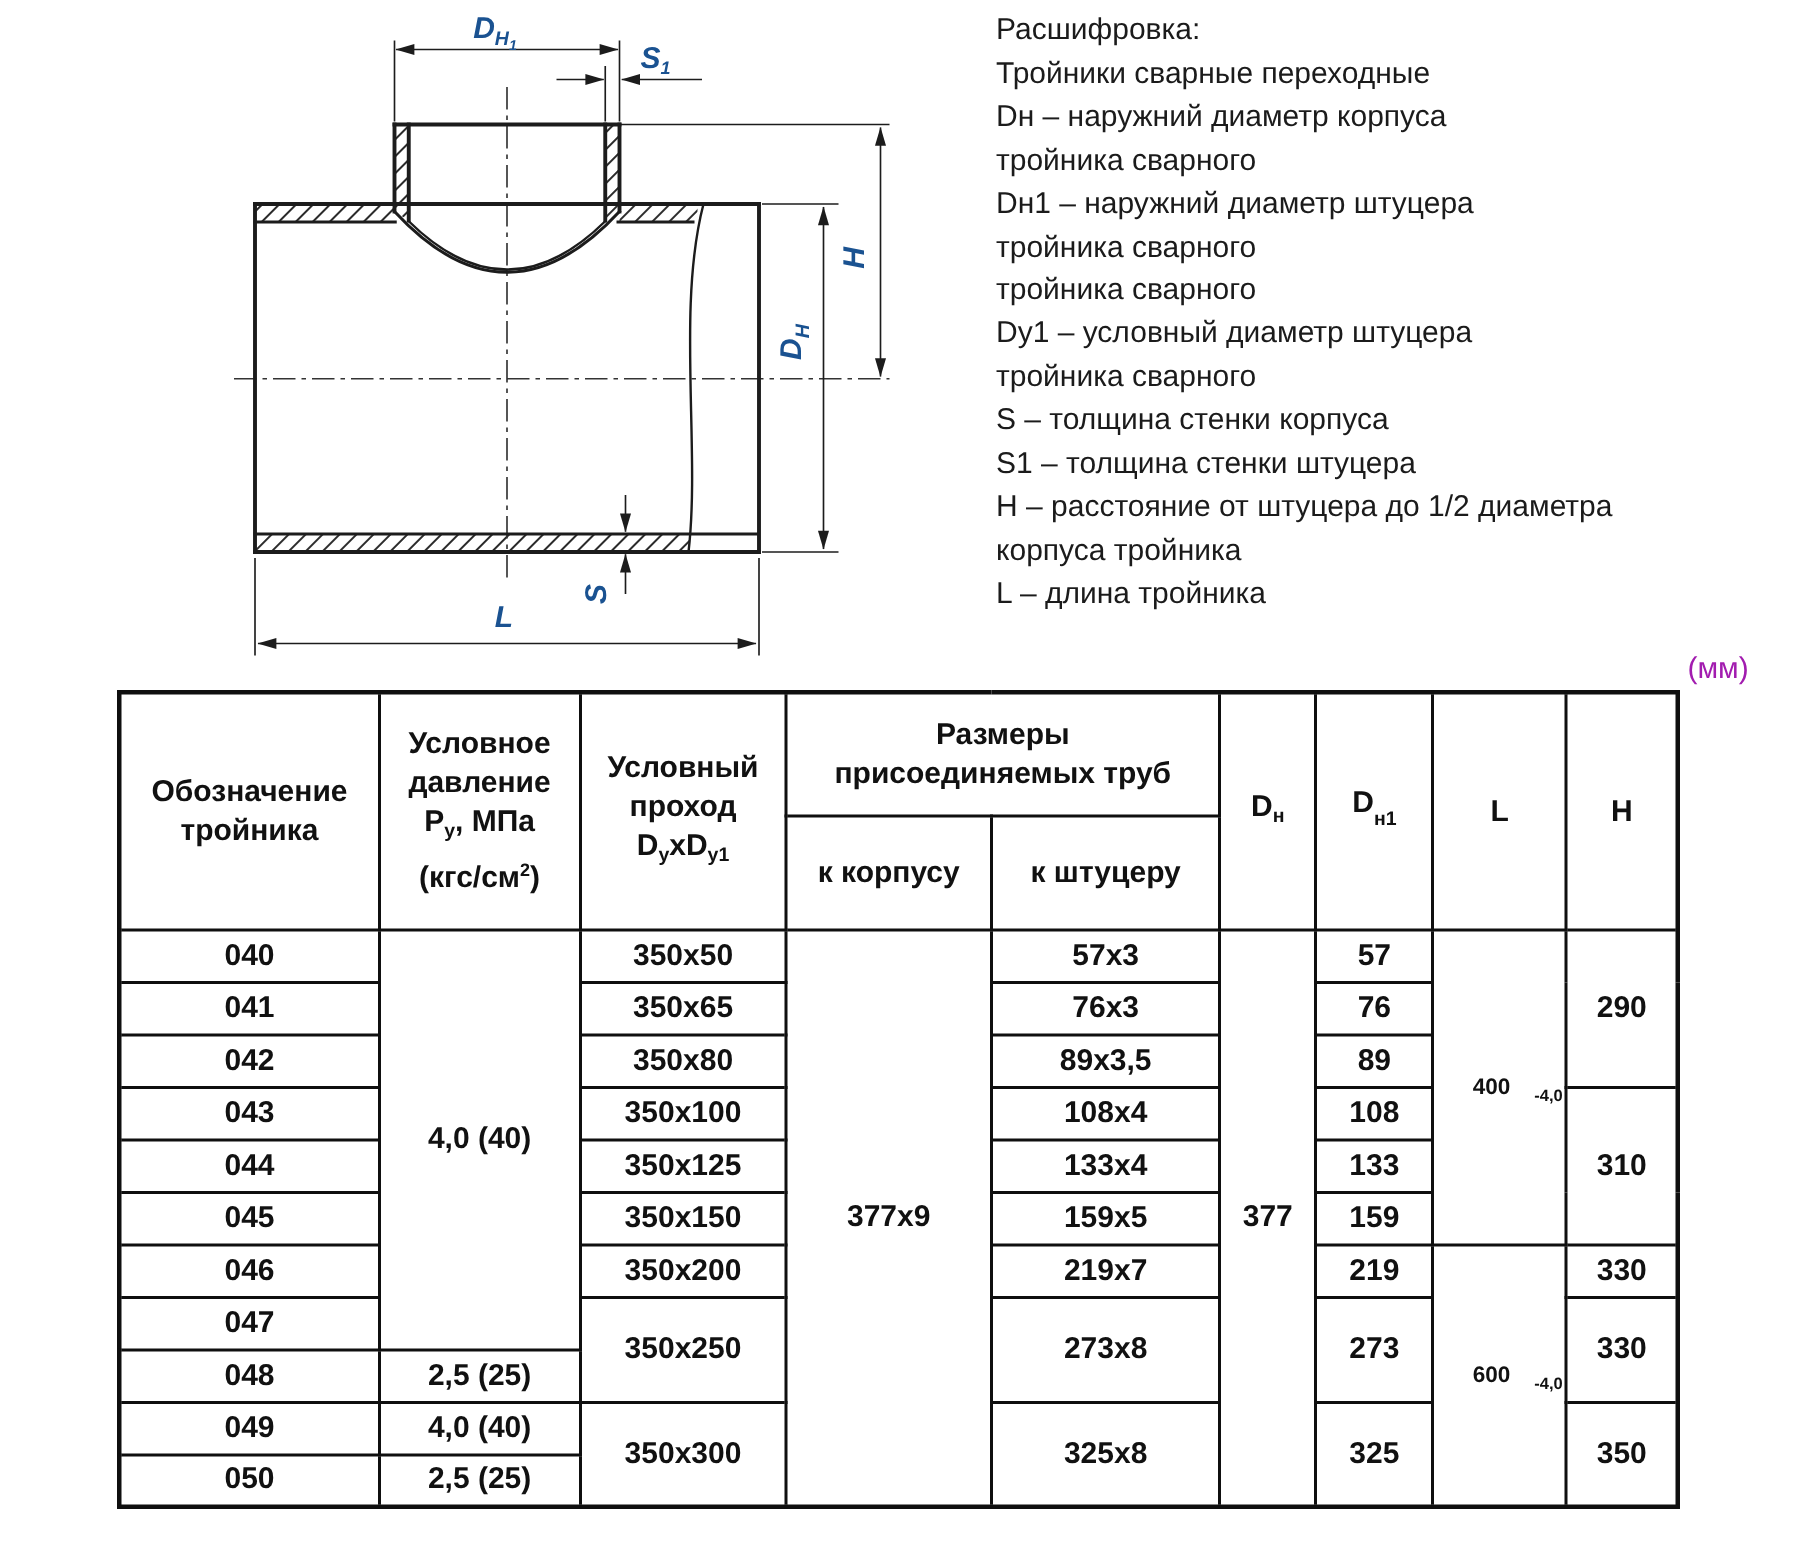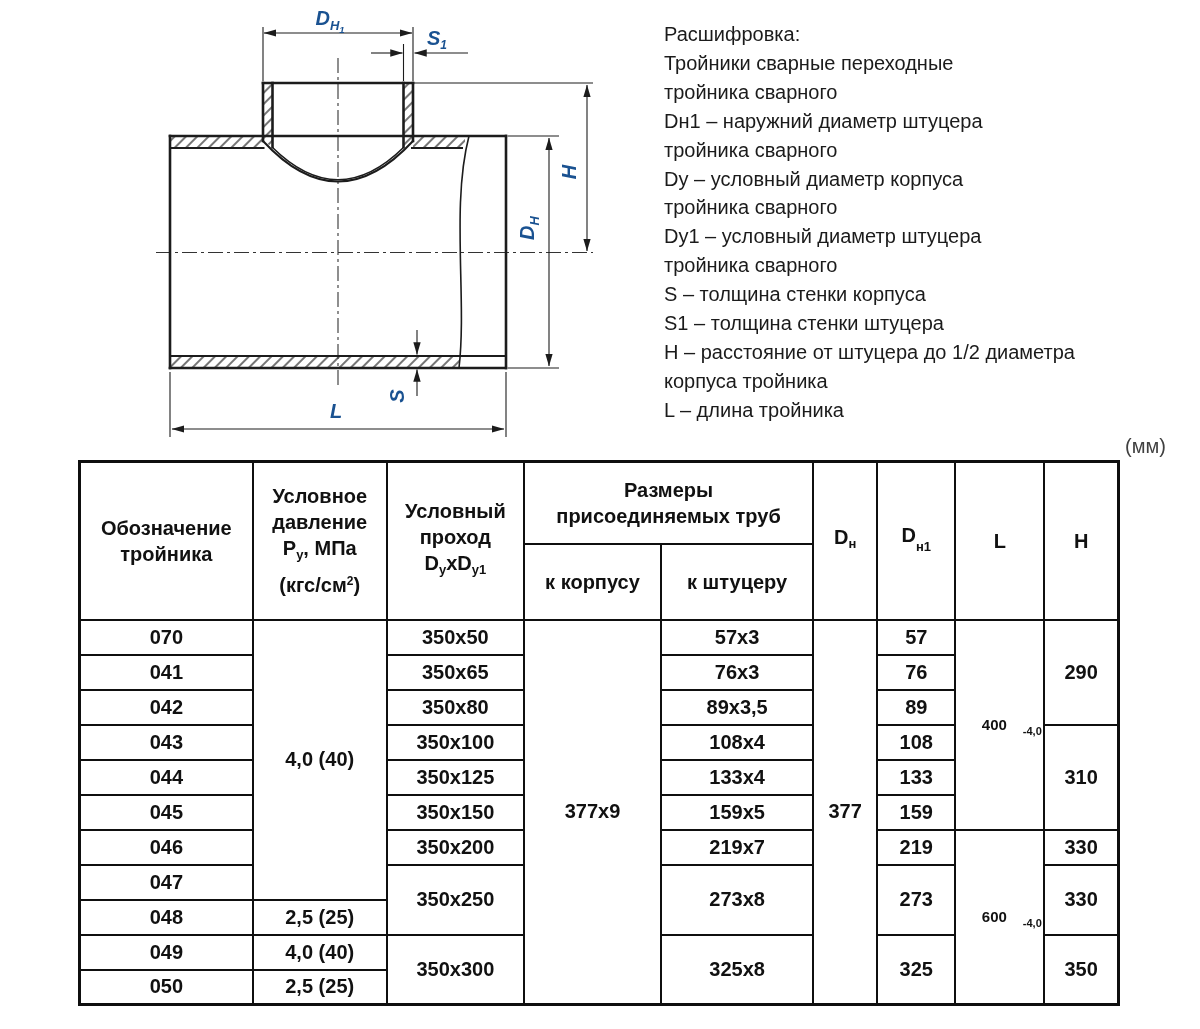--- a/index.html
+++ b/index.html
@@ -13,25 +13,25 @@
   .s-fine{stroke:#1c1c1c;stroke-width:1.6;fill:none;}
   .s-dim{stroke:#1c1c1c;stroke-width:1.1;fill:none;}
   .s-cl{stroke:#333;stroke-width:1.1;fill:none;stroke-dasharray:15 4 3 4;}
   text.dlabel{fill:#1a5291;font-style:italic;font-weight:700;font-size:20px;
               font-family:"Liberation Sans","DejaVu Sans",sans-serif;}
   tspan.ts1{font-size:13px;}
   tspan.ts2{font-size:9.5px;}
   tspan.ts3{font-size:12px;}
 
   
-  #legend{position:absolute;left:664px;top:20px;color:#1b1b1b;font-size:20px;line-height:28.9px;}
+  #legend{position:absolute;left:664px;top:6px;color:#1b1b1b;font-size:20px;line-height:28.9px;}
   #legend .lline{white-space:nowrap;}
 
   
-  #units{position:absolute;left:1125px;top:435px;color:#404040;font-size:20px;}
+  #units{position:absolute;left:1125px;top:435px;color:#a21caf;font-size:20px;}
 
   
   table.t{position:absolute;left:78px;top:460px;border-collapse:collapse;table-layout:fixed;
           width:1042px;border:3px solid #0f0f0f;}
   .t th,.t td{border:2px solid #0f0f0f;text-align:center;vertical-align:middle;padding:0;
           color:#111;font-weight:700;background:#fff;}
   .t th{font-size:20px;line-height:24px;font-weight:700;}
   .t td{font-size:20px;}
   .t tr.hr1{height:82px;}
   .t tr.hr2{height:76px;}
@@ -115,24 +115,24 @@
     <text class="dlabel" x="437" y="45" text-anchor="middle"><tspan>S</tspan><tspan class="ts3" dy="4">1</tspan></text>
     <text class="dlabel" x="576" y="172" text-anchor="middle" transform="rotate(-90 576 172)">H</text>
     <text class="dlabel" x="534" y="228" text-anchor="middle" transform="rotate(-90 534 228)"><tspan>D</tspan><tspan class="ts1" dy="5">Н</tspan></text>
     <text class="dlabel" x="404" y="396" text-anchor="middle" transform="rotate(-90 404 396)">S</text>
     <text class="dlabel" x="336" y="418" text-anchor="middle">L</text>
   </svg>
 
   <div id="legend">
     <div class="lline">Расшифровка:</div>
     <div class="lline">Тройники сварные переходные</div>
+    <div class="lline">Dн – наружний диаметр корпуса</div>
     <div class="lline">тройника сварного</div>
     <div class="lline">Dн1 – наружний диаметр штуцера</div>
     <div class="lline">тройника сварного</div>
-    <div class="lline">Dу – условный диаметр корпуса</div>
     <div class="lline">тройника сварного</div>
     <div class="lline">Dу1 – условный диаметр штуцера</div>
     <div class="lline">тройника сварного</div>
     <div class="lline">S – толщина стенки корпуса</div>
     <div class="lline">S1 – толщина стенки штуцера</div>
     <div class="lline">H – расстояние от штуцера до 1/2 диаметра</div>
     <div class="lline">корпуса тройника</div>
     <div class="lline">L – длина тройника</div>
   </div>
 
@@ -175,21 +175,21 @@
       <th rowspan="2"><span>D</span><span class="hdr-sub2">н1</span></th>
       <th rowspan="2">L</th>
       <th rowspan="2">H</th>
     </tr>
     <tr class="hr2">
       <th>к корпусу</th>
       <th>к штуцеру</th>
     </tr>
 
     <tr class="r">
-      <td>070</td>
+      <td>040</td>
       <td rowspan="8">4,0 (40)</td>
       <td>350x50</td>
       <td rowspan="11">377x9</td>
       <td>57x3</td>
       <td rowspan="11">377</td>
       <td>57</td>
       <td rowspan="6"><span class="tval">400</span><span class="ttol">-4,0</span></td>
       <td rowspan="3">290</td>
     </tr>
     <tr class="r">

